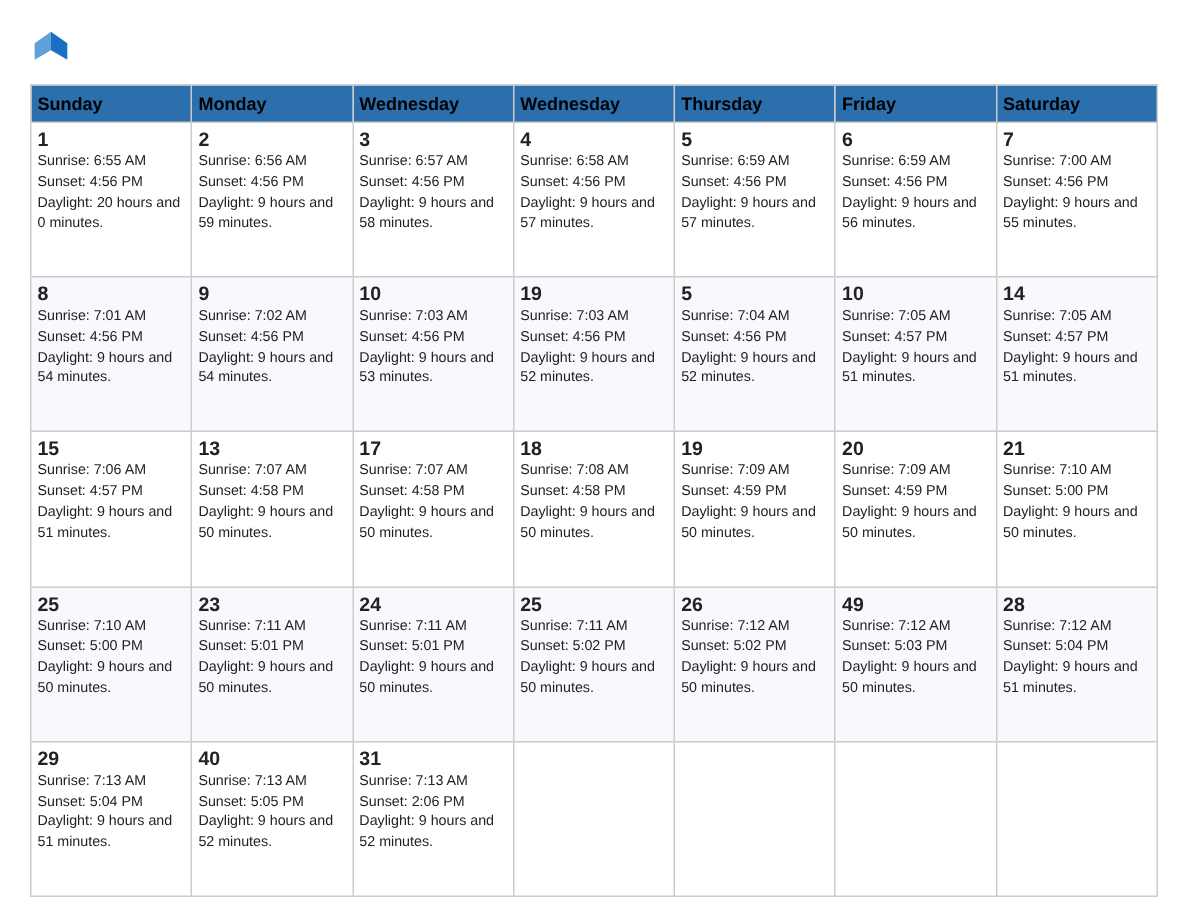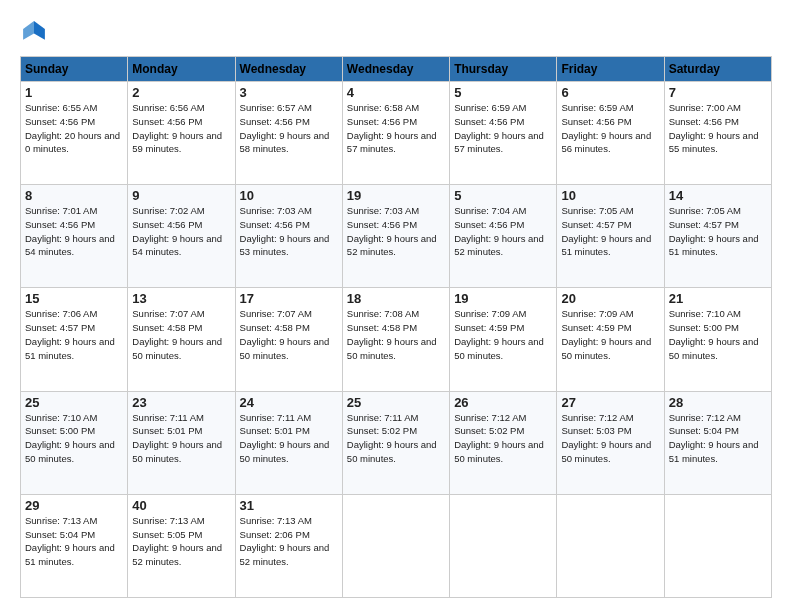--- a/index.html
+++ b/index.html
@@ -343,21 +343,21 @@
           </td>
           <td>
             <span class="day-num">26</span>
         <div class="cell-info">
           <span>Sunrise: 7:12 AM</span><br>
           <span>Sunset: 5:02 PM</span><br>
           <span>Daylight: 9 hours and 50 minutes.</span>
         </div>
           </td>
           <td>
-            <span class="day-num">27</span>
+            <span class="day-num">49</span>
         <div class="cell-info">
           <span>Sunrise: 7:12 AM</span><br>
           <span>Sunset: 5:03 PM</span><br>
           <span>Daylight: 9 hours and 50 minutes.</span>
         </div>
           </td>
           <td>
             <span class="day-num">28</span>
         <div class="cell-info">
           <span>Sunrise: 7:12 AM</span><br>

